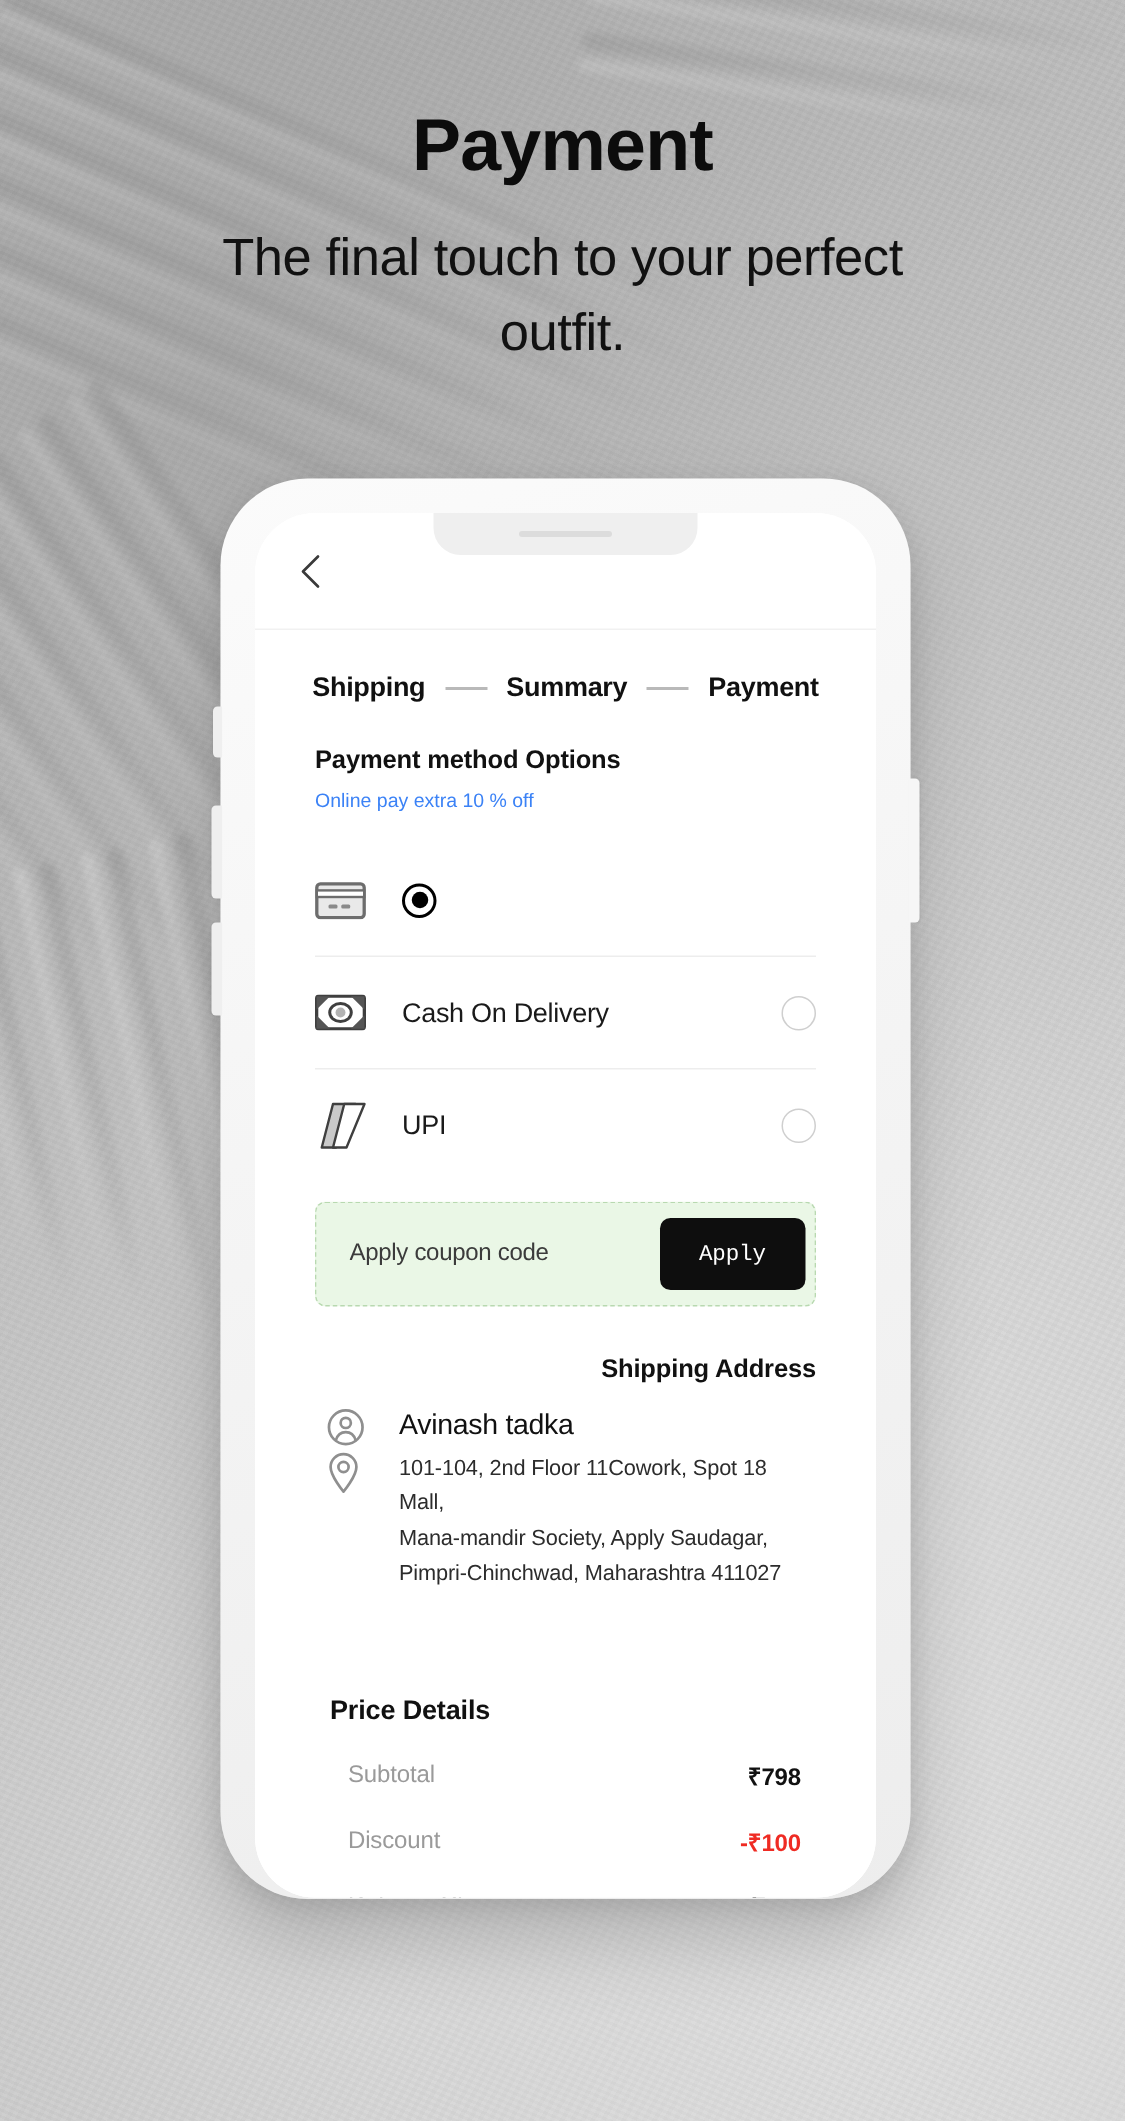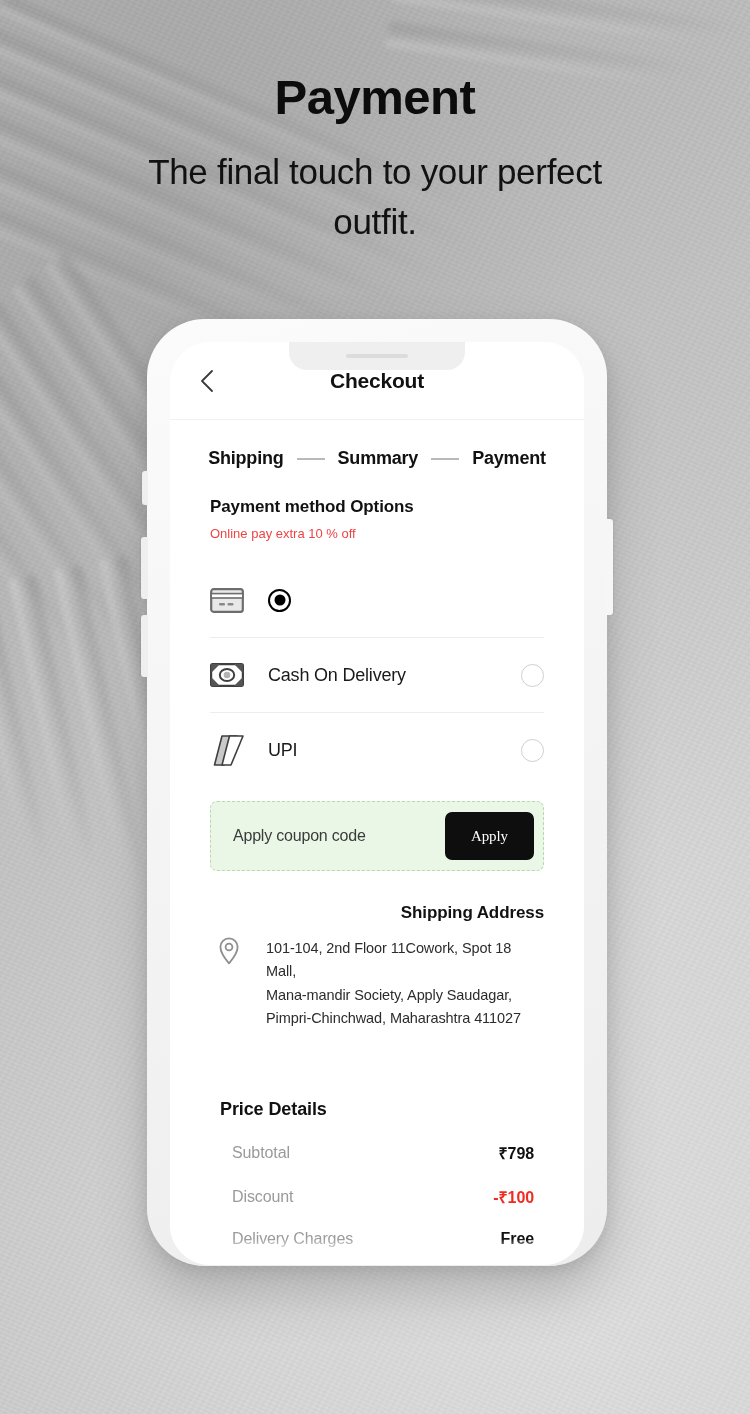--- a/index.html
+++ b/index.html
@@ -107,21 +107,21 @@
   .steps{
     display:flex;align-items:center;justify-content:center;
     gap:0;padding:28px 0 6px;background:#fff;
   }
   .step{font-size:18px;font-weight:bold;color:#111;letter-spacing:-.2px;white-space:nowrap;}
   .step-line{width:28px;height:2px;background:#b9b9b9;margin:0 13px;flex:none;}
 
   .body-pad{padding:0 40px;background:#fff;}
 
   .sec-title{font-size:17px;font-weight:bold;color:#111;margin:22px 0 0;letter-spacing:-.1px;}
-  .sec-sub{font-size:13px;color:#ef4444;margin:9px 0 0;letter-spacing:0;}
+  .sec-sub{font-size:13px;color:#3b82f6;margin:9px 0 0;letter-spacing:0;}
 
   
   .pay-list{margin-top:22px;}
   .pay-row{
     display:flex;align-items:center;gap:0;
     height:74px;border-bottom:1px solid #ededed;cursor:pointer;
   }
   .pay-row:last-child{border-bottom:none;}
   .pay-icon{width:58px;flex:none;display:flex;align-items:center;}
   .pay-label{flex:1;font-size:18px;color:#1a1a1a;letter-spacing:-.2px;}
@@ -144,30 +144,30 @@
     padding:0 9px 0 22px;box-sizing:border-box;
   }
   .coupon-input{
     flex:1;border:none;background:transparent;outline:none;
     font-family:"Liberation Sans", sans-serif;font-size:16px;color:#3b3b3b;
     letter-spacing:-.2px;padding:0;
   }
   .coupon-input::placeholder{color:#3b3b3b;opacity:1;}
   .apply-btn{
     background:#0e0e0e;color:#fff;border:none;border-radius:7px;
-    height:48px;padding:0 26px;font-family:Liberation Serif, serif;
+    height:48px;padding:0 26px;font-family:Liberation Mono, monospace;
     font-size:15px;cursor:pointer;letter-spacing:-.1px;
   }
 
   
   .addr-title{font-size:17px;font-weight:bold;color:#111;margin:32px 0 0 10px;letter-spacing:-.1px;text-align:right;}
   .addr-row{display:flex;align-items:flex-start;margin-top:16px;}
   .addr-icon{width:56px;flex:none;display:flex;justify-content:flex-start;padding-left:8px;box-sizing:border-box;}
   .addr-name{font-size:19px;color:#111;font-weight:500;letter-spacing:-.2px;padding-top:1px;}
-  .addr-row.line2{margin-top:14px;}
+  .addr-row.line2{margin-top:4px;}
   .addr-text{font-size:14.5px;line-height:1.62;color:#2c2c2c;letter-spacing:-.1px;}
 
   
   .price-title{font-size:18px;font-weight:bold;color:#111;margin:68px 0 0 10px;letter-spacing:-.1px;}
   .price-row{
     display:flex;align-items:center;justify-content:space-between;
     margin:22px 10px 0 10px;
   }
   .price-lbl{font-size:16px;color:#9a9a9a;letter-spacing:-.1px;margin-left:12px;}
   .price-val{font-size:16px;font-weight:bold;color:#111;letter-spacing:-.1px;}
@@ -250,21 +250,20 @@
     <div class="notch">
       <div class="slit"></div>
     </div>
 
     <div class="app-header">
       <div class="back-btn">
         <svg width="14" height="24" viewBox="0 0 14 24">
           <polyline points="12,2 2,12 12,22" fill="none" stroke="#3a3a3a" stroke-width="1.8" stroke-linecap="round" stroke-linejoin="round"></polyline>
         </svg>
       </div>
-      <div class="app-title">Checkout</div>
     </div>
 
     <div class="steps">
       <div class="step">Shipping</div>
       <div class="step-line"></div>
       <div class="step">Summary</div>
       <div class="step-line"></div>
       <div class="step">Payment</div>
     </div>
 
@@ -316,20 +315,30 @@
 
       </div>
 
       <div class="coupon">
         <input class="coupon-input" type="text" value="" placeholder="Apply coupon code" style="">
         <button class="apply-btn">Apply</button>
       </div>
 
       <div class="addr-title">Shipping Address</div>
 
+      <div class="addr-row">
+        <div class="addr-icon">
+          <svg width="25" height="25" viewBox="0 0 25 25">
+            <circle cx="12.5" cy="12.5" r="11.2" fill="none" stroke="#8f8f8f" stroke-width="1.8"></circle>
+            <circle cx="12.5" cy="9.6" r="3.4" fill="none" stroke="#8f8f8f" stroke-width="1.8"></circle>
+            <path d="M5.9 21.2c1.1-3.6 3.7-5.4 6.6-5.4s5.5 1.8 6.6 5.4" fill="none" stroke="#8f8f8f" stroke-width="1.8" stroke-linecap="round"></path>
+          </svg>
+        </div>
+        <div class="addr-name">Avinash tadka</div>
+      </div>
 
       <div class="addr-row line2">
         <div class="addr-icon">
           <svg width="22" height="28" viewBox="0 0 22 28">
             <path d="M11 1.4c-4.7 0-8.6 3.8-8.6 8.6 0 6.2 8.6 16.4 8.6 16.4s8.6-10.2 8.6-16.4c0-4.8-3.9-8.6-8.6-8.6z" fill="none" stroke="#8f8f8f" stroke-width="1.8" stroke-linejoin="round"></path>
             <circle cx="11" cy="10" r="3.4" fill="none" stroke="#8f8f8f" stroke-width="1.8"></circle>
           </svg>
         </div>
         <div class="addr-text">
           <div>101-104, 2nd Floor 11Cowork, Spot 18 Mall,</div>

